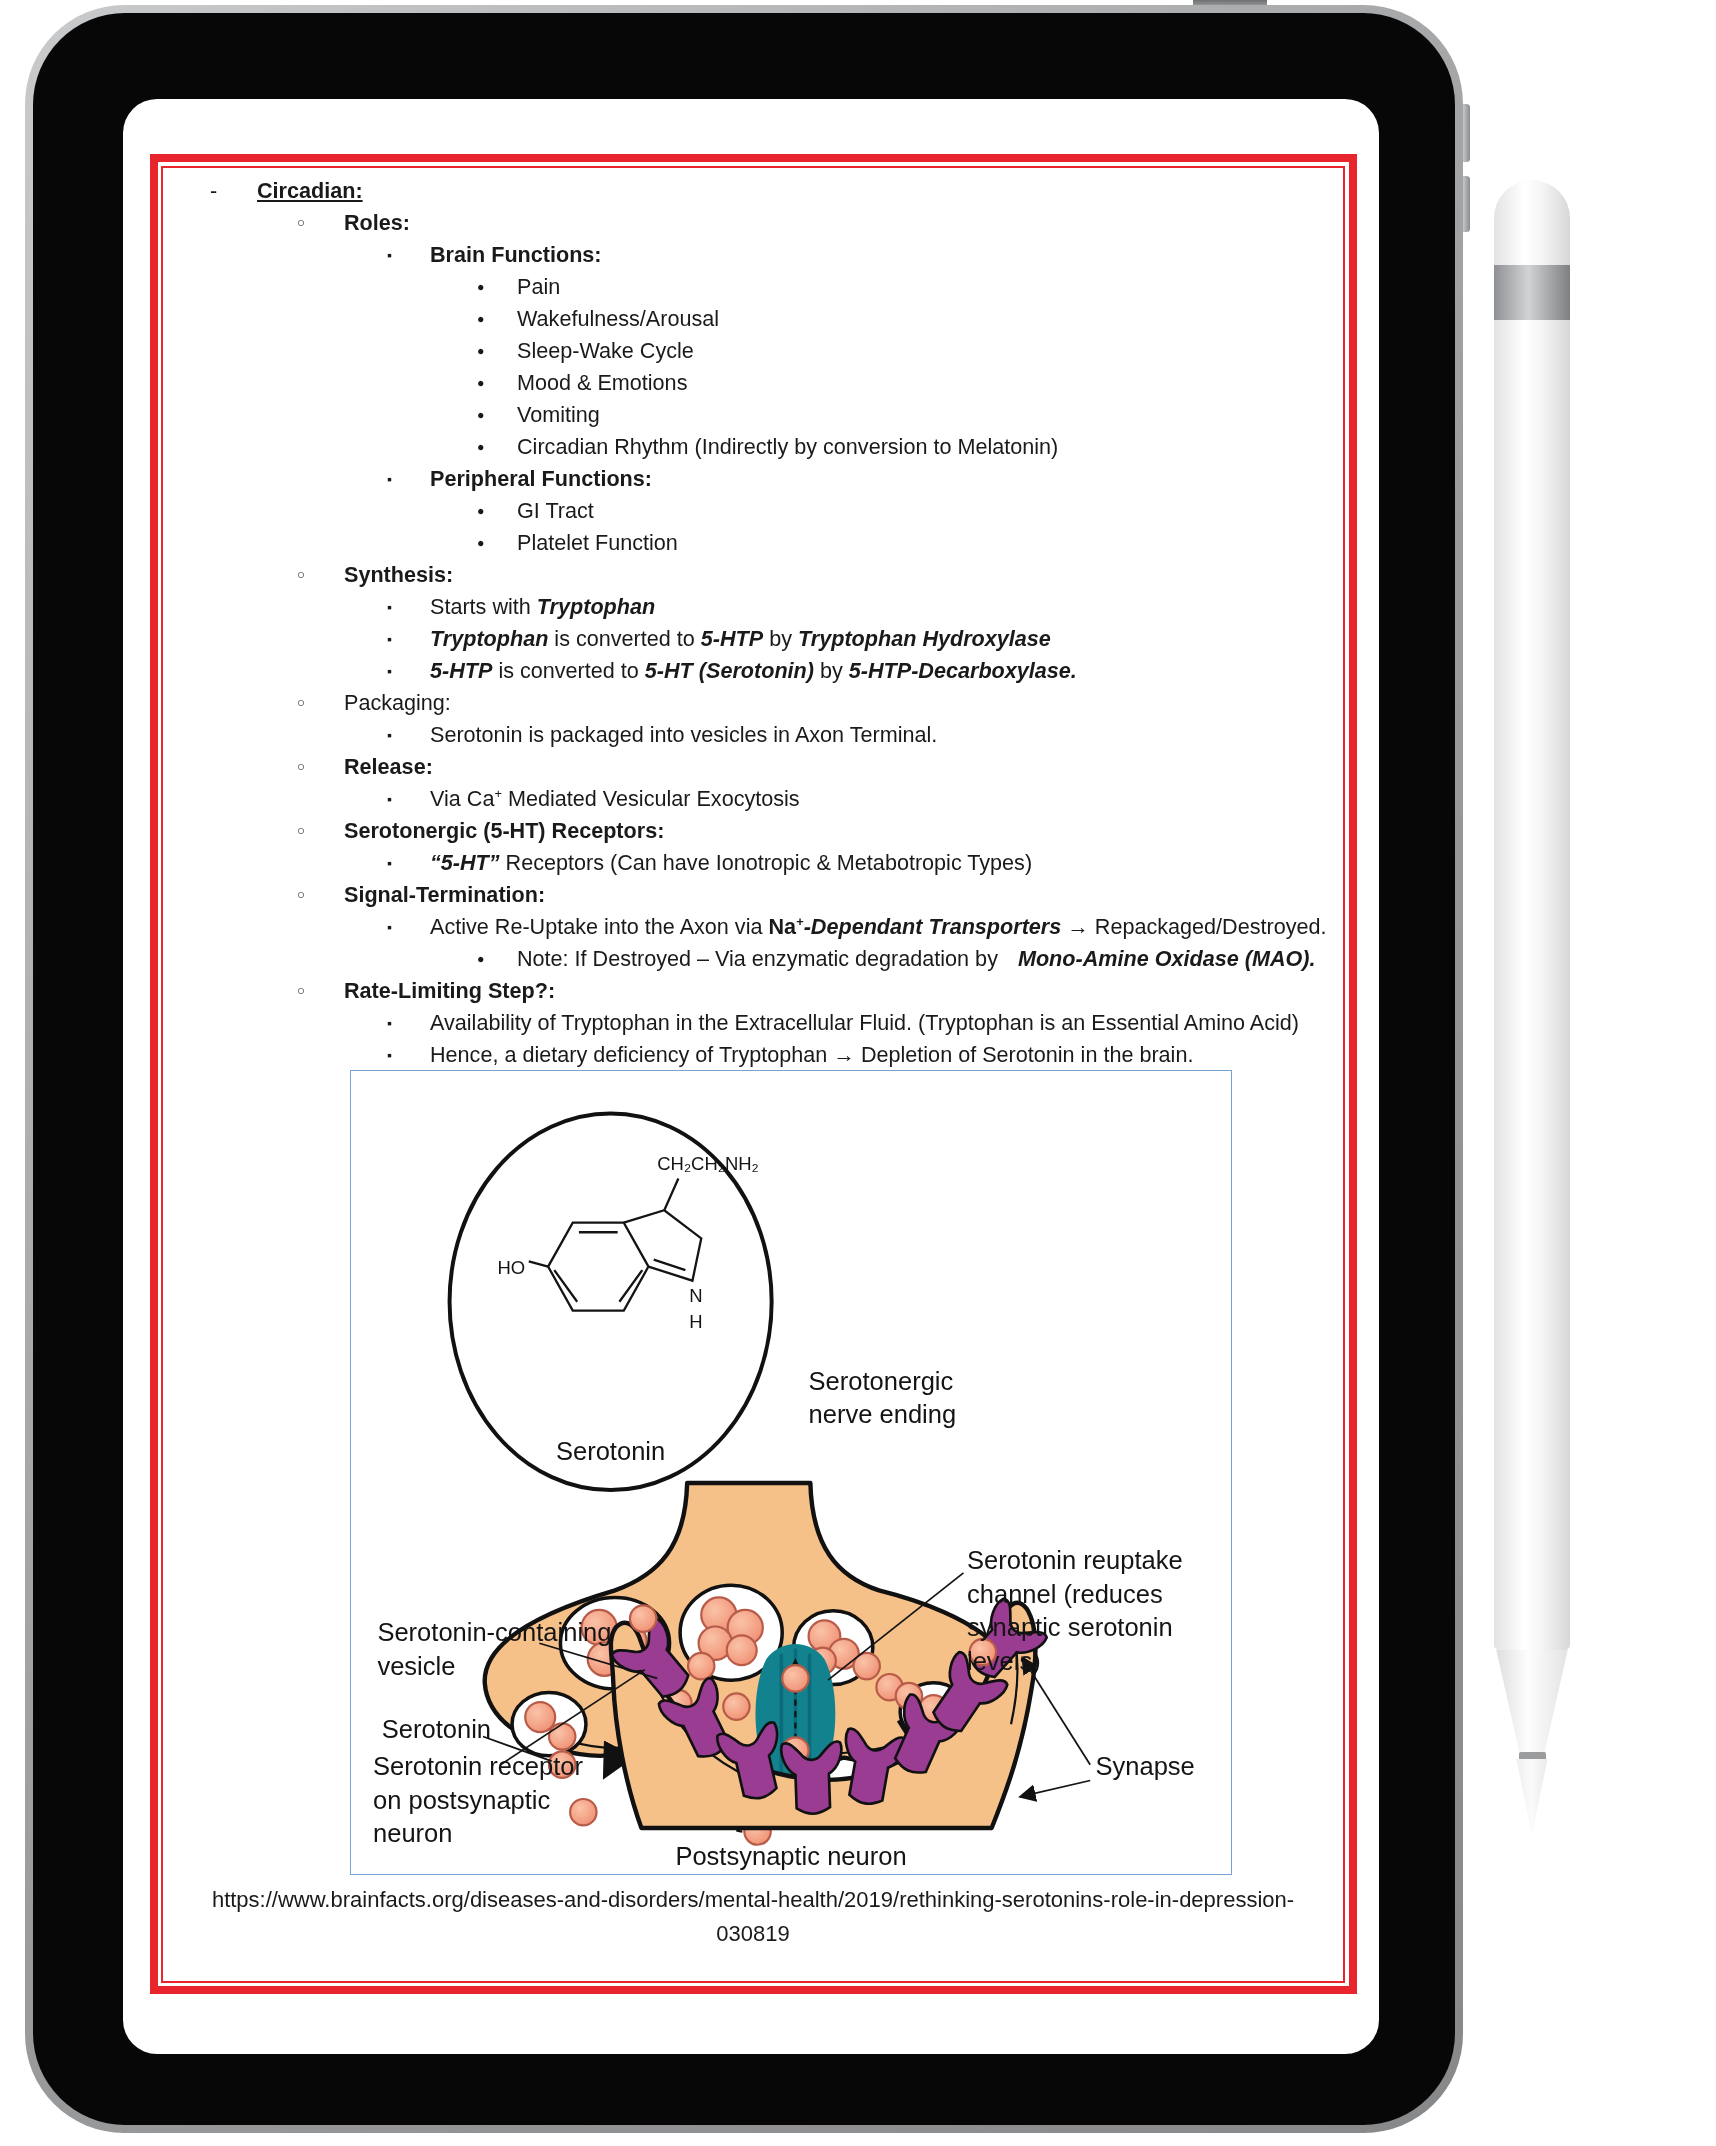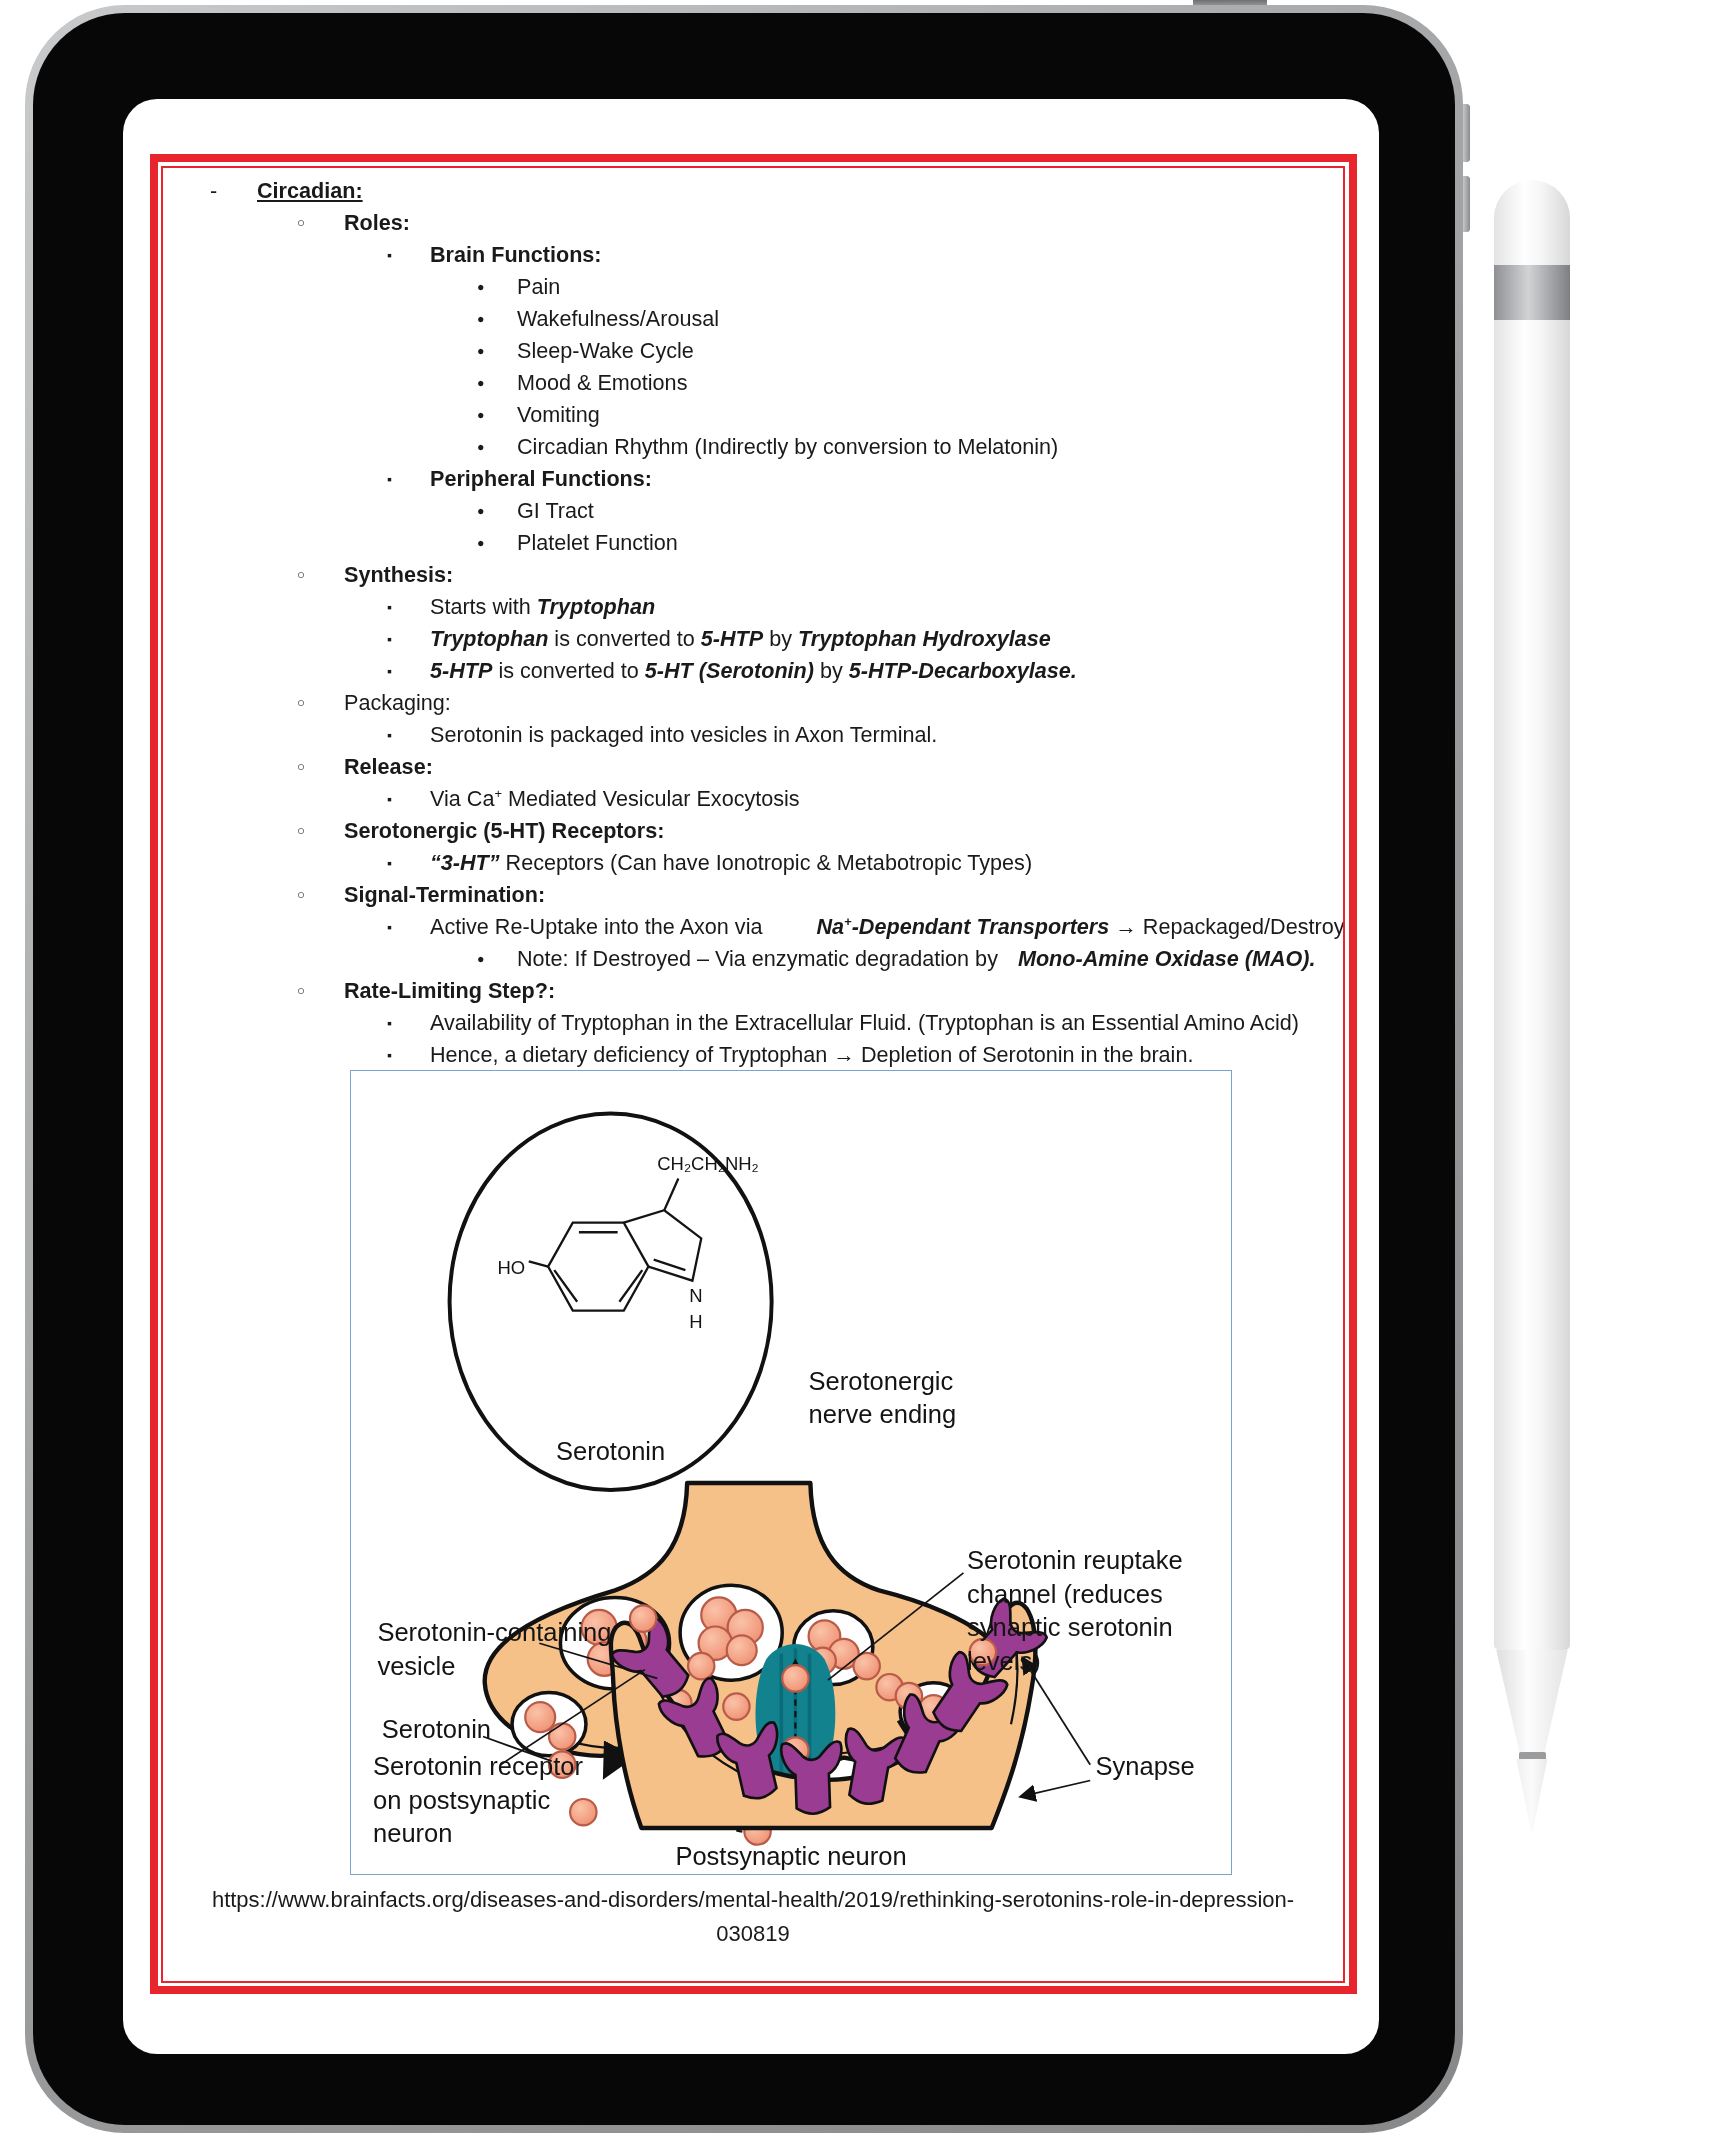--- a/index.html
+++ b/index.html
@@ -162,29 +162,29 @@
                   <div class="note l3">
                     <span class="marker">▪</span>
                     <span class="txt"><span>Via Ca</span><sup>+</sup><span> Mediated Vesicular Exocytosis</span></span>
                   </div>
                   <div class="note l2">
                     <span class="marker">○</span>
                     <span class="txt"><span style="font-weight: bold;">Serotonergic (5-HT) Receptors:</span></span>
                   </div>
                   <div class="note l3">
                     <span class="marker">▪</span>
-                    <span class="txt"><span style="font-weight: bold; font-style: italic;">“3-HT”</span><span> Receptors (Can have Ionotropic &amp; Metabotropic Types)</span></span>
+                    <span class="txt"><span style="font-weight: bold; font-style: italic;">“5-HT”</span><span> Receptors (Can have Ionotropic &amp; Metabotropic Types)</span></span>
                   </div>
                   <div class="note l2">
                     <span class="marker">○</span>
                     <span class="txt"><span style="font-weight: bold;">Signal-Termination:</span></span>
                   </div>
                   <div class="note l3">
                     <span class="marker">▪</span>
-                    <span class="txt"><span>Active Re-Uptake into the Axon via </span><span style="font-weight: bold; font-style: italic; margin-left: 48px;">Na</span><sup style="font-weight: bold; font-style: italic;">+</sup><span style="font-weight: bold; font-style: italic;">-Dependant Transporters</span><span> → Repackaged/Destroyed.</span></span>
+                    <span class="txt"><span>Active Re-Uptake into the Axon via </span><span style="font-weight: bold; ">Na</span><sup style="font-weight: bold; font-style: italic;">+</sup><span style="font-weight: bold; font-style: italic;">-Dependant Transporters</span><span> → Repackaged/Destroyed.</span></span>
                   </div>
                   <div class="note l4">
                     <span class="marker">●</span>
                     <span class="txt"><span>Note: If Destroyed – Via enzymatic degradation by </span><span style="font-weight: bold; font-style: italic; margin-left: 14px;">Mono-Amine Oxidase (MAO).</span></span>
                   </div>
                   <div class="note l2">
                     <span class="marker">○</span>
                     <span class="txt"><span style="font-weight: bold;">Rate-Limiting Step?:</span></span>
                   </div>
                   <div class="note l3">

